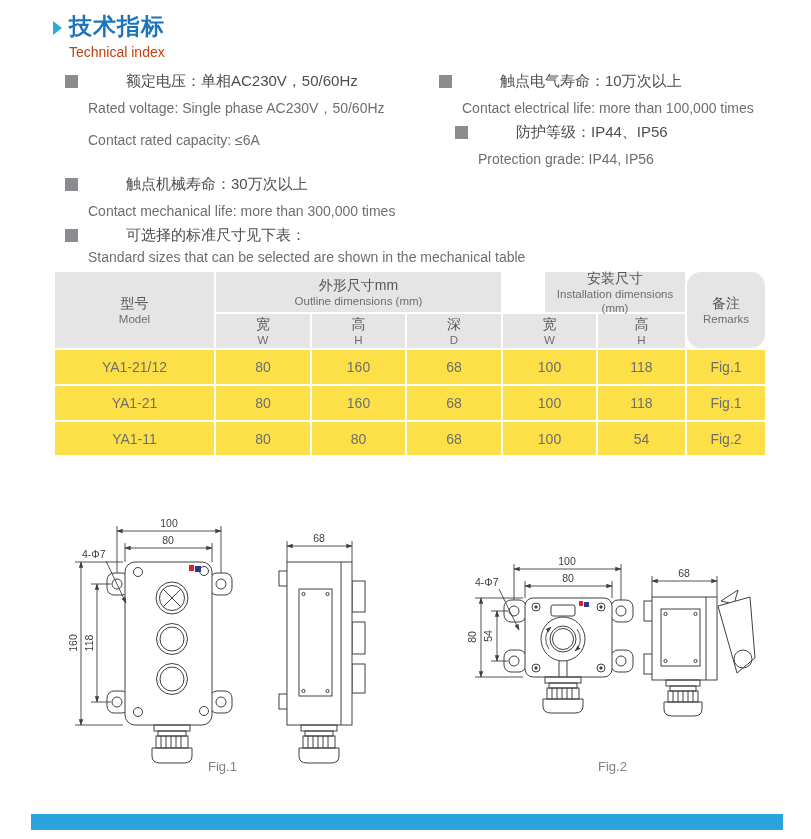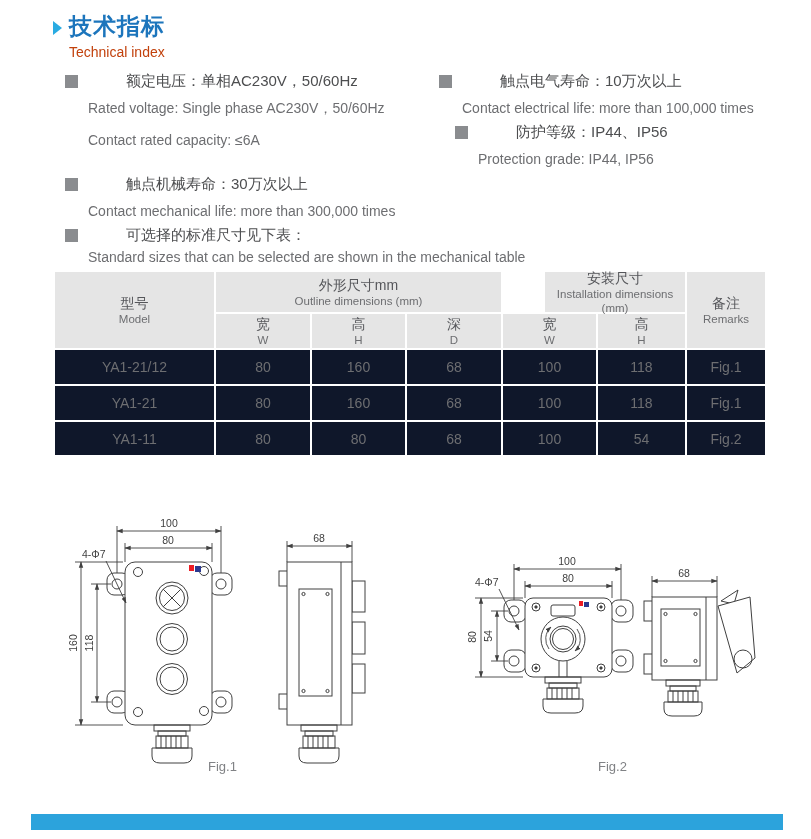--- a/index.html
+++ b/index.html
@@ -18,27 +18,27 @@
   .bullet { display:inline-block; width:13px; height:13px; background:#8a8c8f; margin-right:8px; flex:0 0 auto; }
   .spec-en { font-size:14px; color:#6d6e71; margin-top:9px; margin-left:23px; }
   .spec.note .spec-en { margin-top:4px; }
 
   
   .spec-table { position:absolute; left:55px; top:272px; display:grid;
     grid-template-columns:159px 94px 93px 94px 93px 87px 78px;
     grid-template-rows:40px 34px 34px 34px 33px; gap:2px; background:#fff; }
   .cell { display:flex; flex-direction:column; align-items:center; justify-content:center; text-align:center; }
   .th { background:#e5e5e5; }
-  .td { background:#0f172a; font-size:14px; color:#6d6e71; }
+  .td { background:#fde047; font-size:14px; color:#6d6e71; }
   .cn { font-size:14px; color:#55565a; line-height:17px; }
   .en { font-size:11.5px; color:#6d6e71; line-height:14px; }
   .span-model { grid-column:1; grid-row:1 / 3; }
   .span-outline { grid-column:2 / 5; grid-row:1; }
   .span-install { grid-column:5 / 7; grid-row:1;margin-left:42px; }
-  .span-remarks { grid-column:7; grid-row:1 / 3; }
+  .span-remarks { grid-column:7; grid-row:1 / 3;border-radius:14px; }
 
   
   .fig-svg { position:absolute; }
   .fig-caption { position:absolute; font-size:13px; color:#808285; }
   svg text { font-family:"Liberation Sans", sans-serif; font-size:10.5px; fill:#404040; }
   .ln { stroke:#404040; stroke-width:1; fill:none; }
   .wh { stroke:#404040; stroke-width:1; fill:#ffffff; }
   .dim { stroke:#404040; stroke-width:0.9; fill:none; }
 
   

